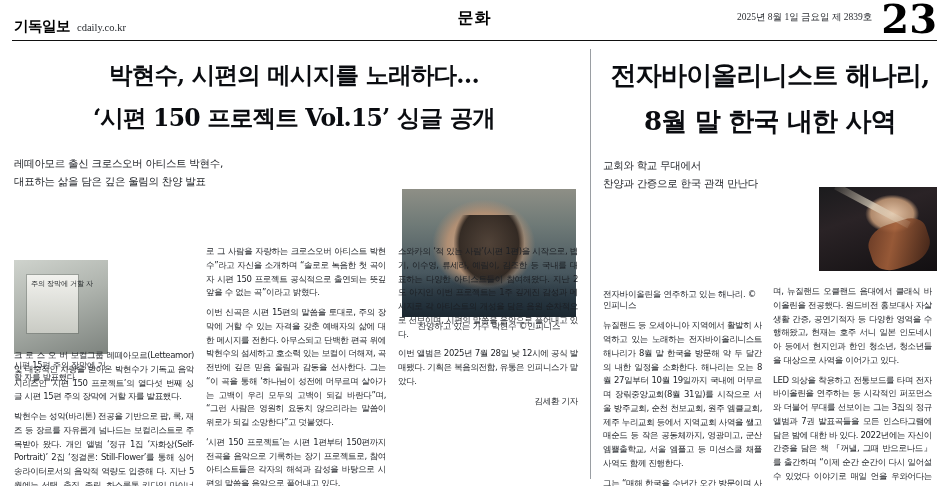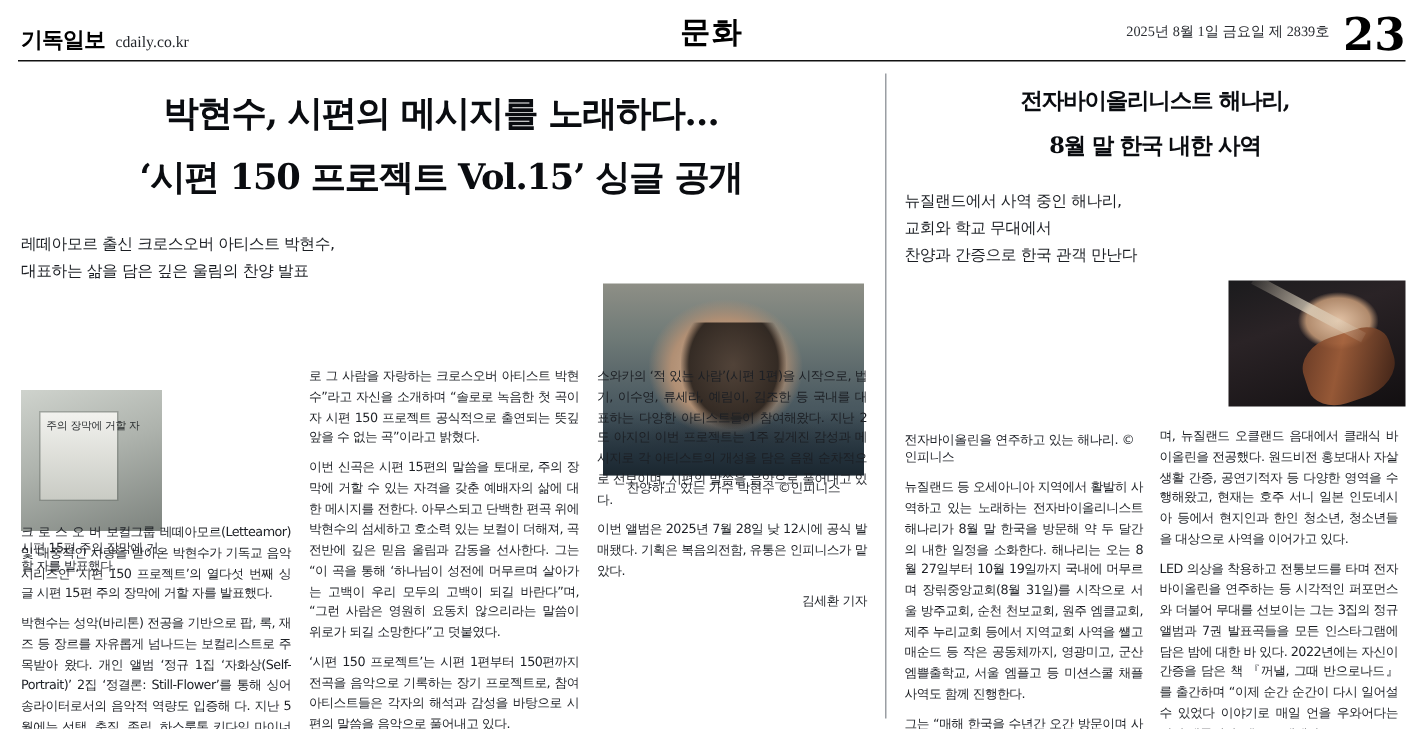--- a/index.html
+++ b/index.html
@@ -39,42 +39,42 @@
     color: #000;
   }
   .paper-url {
     font-family: "Liberation Serif", serif;
     font-size: 10.5px;
     color: #23262b;
     letter-spacing: 0px;
   }
   .section-title {
     font-family: "DejaVu Serif", serif;
-    font-size: 20px;
+    font-size: 16px;
     font-weight: bold;
     letter-spacing: 1px;
     color: #000;
     position: absolute;
     left: 0; right: 0;
     text-align: center;
     top: 8px;
   }
   .mh-right {
     display: flex; align-items: center; gap: 9px;
   }
   .issue-line {
     font-family: "Liberation Serif", serif;
     font-size: 9.5px;
     color: #2a2d32;
     padding-bottom: 3px;
     white-space: nowrap;
   }
   .page-num {
     font-family: "DejaVu Serif", serif;
-    font-size: 30px;
+    font-size: 40px;
     font-weight: bold;
     line-height: 0.85;
     color: #000;
   }
   .rule {
     border-top: 1.6px solid #111;
     margin: 4px 2px 0 2px;
   }
   
   .content {
@@ -103,21 +103,21 @@
     text-align: center;
     color: #0a0c10;
     letter-spacing: -0.8px;
   }
   .headline.main {
     font-size: 23.5px;
     line-height: 1.42;
     margin: 10px 4px 0 4px;
   }
   .headline.sub {
-    font-size: 15px;
+    font-size: 26px;
     line-height: 1.45;
     margin: 8px 2px 0 2px;
   }
   .deck {
     font-family: "DejaVu Sans", sans-serif;
     font-size: 10.5px;
     line-height: 1.72;
     color: #1b1e23;
     margin-top: 18px;
     letter-spacing: -0.3px;
@@ -344,21 +344,20 @@
       </div>
     </div>
 
     <div class="vdiv"></div>
 
     <div class="col-right">
       <div class="headline sub">전자바이올리니스트 해나리,</div>
       <div class="headline sub">8월 말 한국 내한 사역</div>
 
       <div class="deck right">
-        <div>뉴질랜드에서 사역 중인 해나리,</div>
         <div>교회와 학교 무대에서</div>
         <div>찬양과 간증으로 한국 관객 만난다</div>
       </div>
 
       <div class="photo-wrap-right">
         <div class="photo violin"></div>
       </div>
 
       <div class="body-right">
         <div class="rcol">

